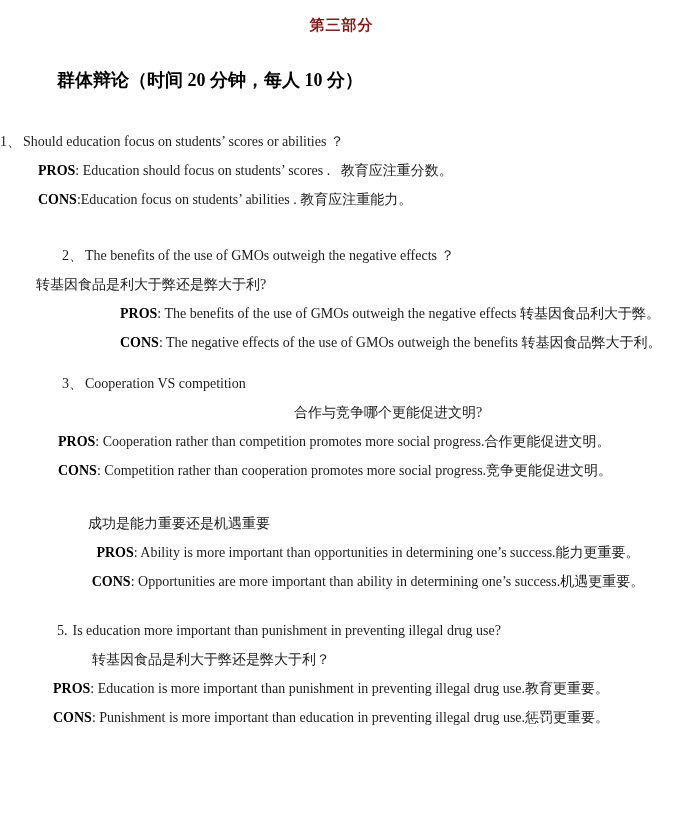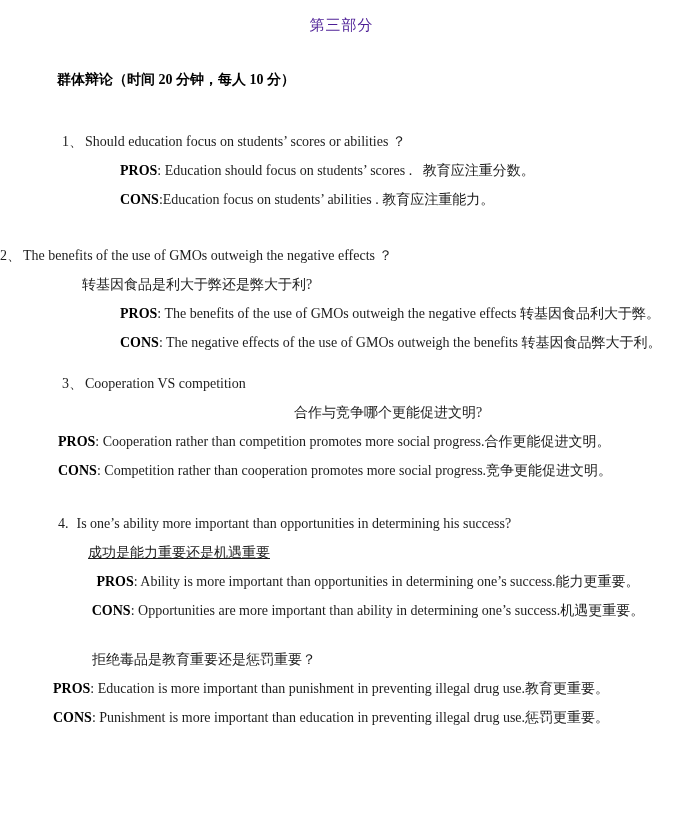--- a/index.html
+++ b/index.html
@@ -16,69 +16,69 @@
   .page {
     position: relative;
     width: 683px;
     height: 832px;
     background: #ffffff;
     overflow: hidden;
   }
   .doc-title {
     padding-top: 15px;
     text-align: center;
-    font-weight: normal;
+    font-weight: bold;
     font-size: 15px;
     line-height: 20px;
-    color: #4c1d95;
+    color: #7f1d1d;
     letter-spacing: 1px;
   }
   .section-heading {
     margin: 35px 0 0 57px;
     font-weight: bold;
-    font-size: 14px;
+    font-size: 18px;
     line-height: 20px;
     color: #000000;
   }
   .qblock {
     font-size: 14px;
   }
   .line {
     line-height: 29px;
     white-space: pre-wrap;
   }
   .side-label {
     font-weight: bold;
     color: #000000;
   }
   .qnum { display: inline-block; }
 
   
   .q1 { margin-top: 37px; }
-  .q1 .qline  { padding-left: 62px; }
+  .q1 .qline  { }
   .q1 .qnum   { margin-right: 2px; }
   .q1 .trans  { padding-left: 95px; }
-  .q1 .pline  { padding-left: 120px; }
+  .q1 .pline  { padding-left: 38px; }
 
   .q2 { margin-top: 27px; }
-  .q2 .qline  { }
+  .q2 .qline  { padding-left: 62px; }
   .q2 .qnum   { margin-right: 2px; }
-  .q2 .trans  { padding-left: 36px; margin-left: 46px; }
+  .q2 .trans  { padding-left: 36px; }
   .q2 .pline  { padding-left: 120px; }
 
   .q3 { margin-top: 12px; }
   .q3 .qline  { padding-left: 62px; }
   .q3 .qnum   { margin-right: 2px; }
   .q3 .trans  { padding-left: 93px; text-align: center; }
   .q3 .pline  { padding-left: 58px; }
 
   .q4 { margin-top: 24px; }
   .q4 .qline  { padding-left: 58px; }
   .q4 .qnum   { margin-right: 8px; }
-  .q4 .trans  { padding-left: 88px; text-decoration: underline; }
+  .q4 .trans  { padding-left: 88px; }
   .q4 .pline  { padding-left: 53px; text-align: center; }
 
   .q5 { margin-top: 20px; }
   .q5 .qline  { padding-left: 57px; }
   .q5 .qnum   { margin-right: 5px; }
   .q5 .trans  { padding-left: 92px; }
   .q5 .pline  { padding-left: 53px; }
 </style>
 </head>
 <body>
@@ -103,25 +103,25 @@
   </div>
 
   <div class="qblock q3">
     <div class="line qline"><span class="qnum">3、</span><span>Cooperation VS competition</span></div>
     <div class="line trans">合作与竞争哪个更能促进文明?</div>
     <div class="line pline"><span class="side-label">PROS</span><span>: Cooperation rather than competition promotes more social progress.合作更能促进文明。</span></div>
     <div class="line pline"><span class="side-label">CONS</span><span>: Competition rather than cooperation promotes more social progress.竞争更能促进文明。</span></div>
   </div>
 
   <div class="qblock q4">
-    <div class="line qline"><span class="qnum">4.</span><span>Is one’s ability more important than opportunities in determining his success?</span></div>
     <div class="line trans">成功是能力重要还是机遇重要</div>
     <div class="line pline"><span class="side-label">PROS</span><span>: Ability is more important than opportunities in determining one’s success.能力更重要。</span></div>
     <div class="line pline"><span class="side-label">CONS</span><span>: Opportunities are more important than ability in determining one’s success.机遇更重要。</span></div>
   </div>
 
   <div class="qblock q5">
-    <div class="line trans">拒绝毒品是教育重要还是惩罚重要？</div>
+    <div class="line qline"><span class="qnum">5.</span><span>Is education more important than punishment in preventing illegal drug use?</span></div>
+    <div class="line trans">转基因食品是利大于弊还是弊大于利？</div>
     <div class="line pline"><span class="side-label">PROS</span><span>: Education is more important than punishment in preventing illegal drug use.教育更重要。</span></div>
     <div class="line pline"><span class="side-label">CONS</span><span>: Punishment is more important than education in preventing illegal drug use.惩罚更重要。</span></div>
   </div>
 
 </div>
 
 </body></html>

